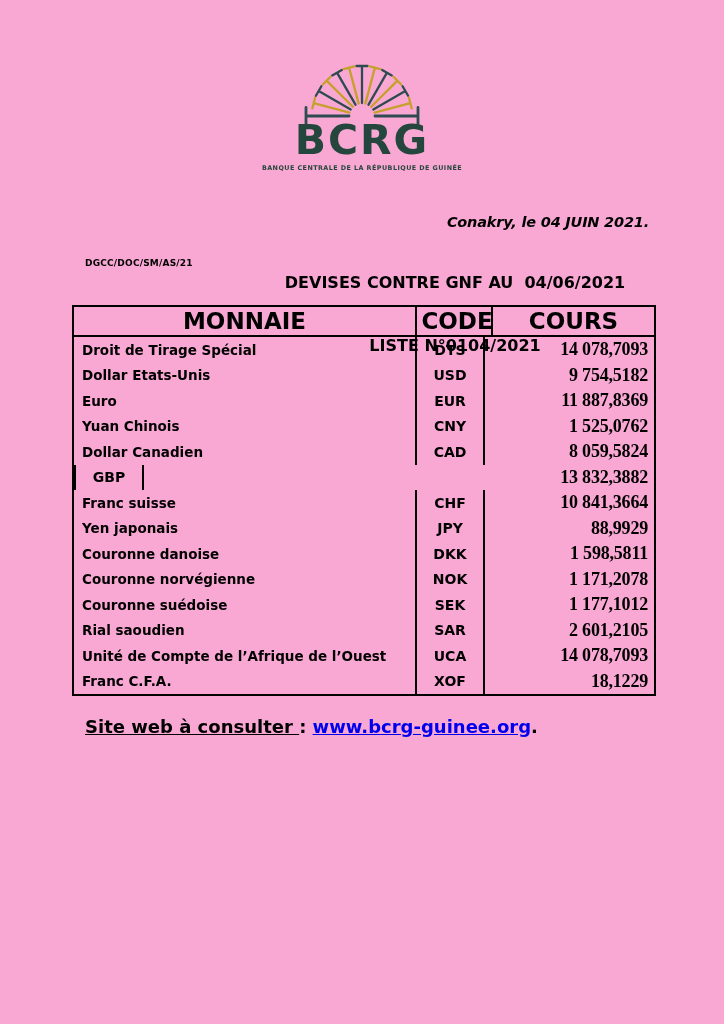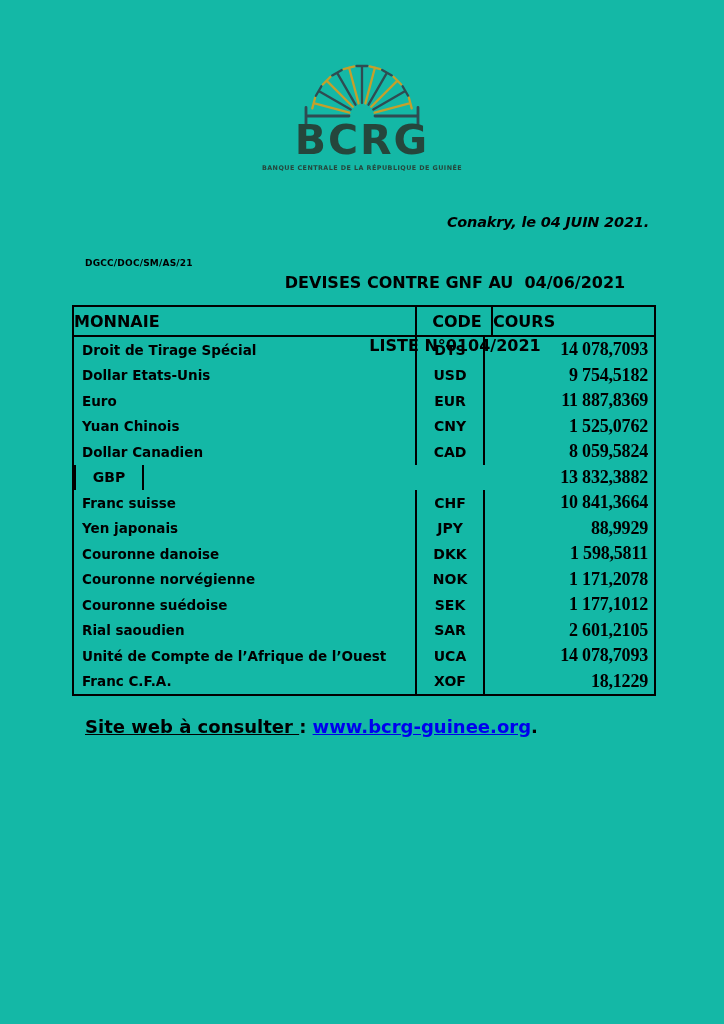--- a/index.html
+++ b/index.html
@@ -1,21 +1,21 @@
 <!DOCTYPE html>
 <html><head>
 <meta charset="utf-8">
 <style>
   * { margin:0; padding:0; box-sizing:border-box; }
   html,body { background:#9a9a9a; }
   .page {
     position:relative;
     width:724px; height:1024px;
     margin:0 auto;
-    background:#14b8a6;
+    background:#f9a8d4;
     font-family:"DejaVu Sans","Liberation Sans",sans-serif;
     color:#000;
     overflow:hidden;
   }
 
   
   .logo { position:absolute; top:48px; left:0; right:0; display:flex; flex-direction:column; align-items:center; }
   .logo-rays { width:122px; height:78px; display:block; }
   .logo-acronym {
     font-size:41px; font-weight:bold; letter-spacing:2px; line-height:1;
@@ -42,21 +42,21 @@
     text-align:center; font-size:16px; font-weight:bold;
     line-height:21px; white-space:pre-wrap;
   }
 
   
   .rates-table {
     position:absolute; top:305px; left:72px; width:584px;
     border:2.5px solid #000;
   }
   .t-head { display:flex; height:30px; border-bottom:2.5px solid #000; align-items:center; }
-  .t-head > div { font-size:16px; font-weight:bold; text-align:left; }
+  .t-head > div { font-size:23px; font-weight:bold; text-align:center; }
   .col-monnaie { width:341px; }
   .col-code    { width:78px; border-left:2px solid #000; border-right:2px solid #000; align-self:stretch;
                  display:flex; align-items:center; justify-content:center;padding-left:6px; }
   .col-cours   { flex:1; }
 
   .t-body .t-row { display:flex; height:25.5px; align-items:center; }
   .cell-monnaie {
     width:341px; padding-left:8px;
     font-size:13.5px; font-weight:bold; white-space:nowrap; overflow:hidden;
   }

